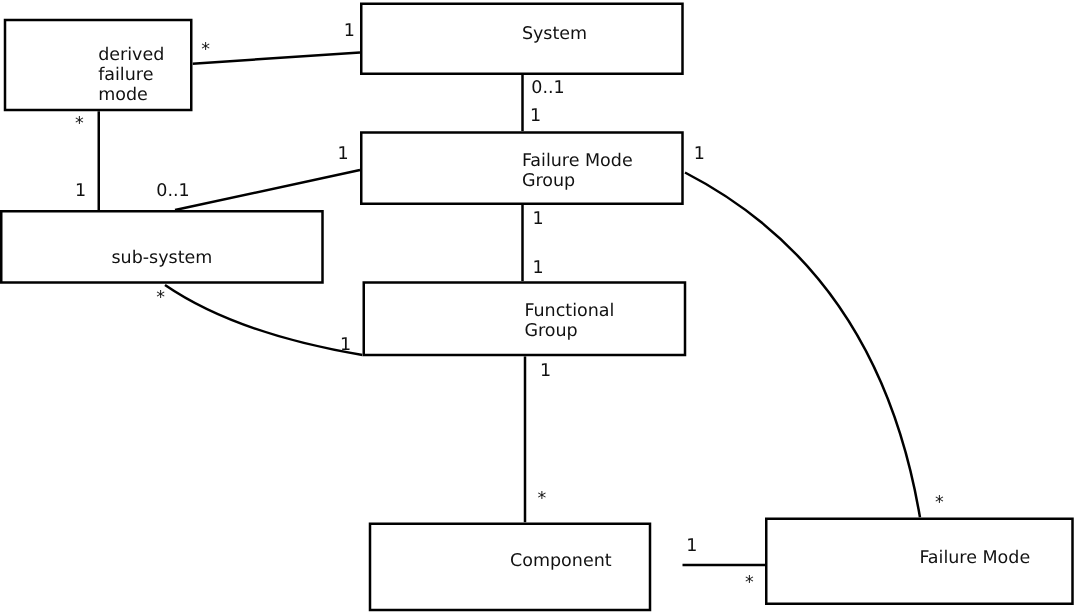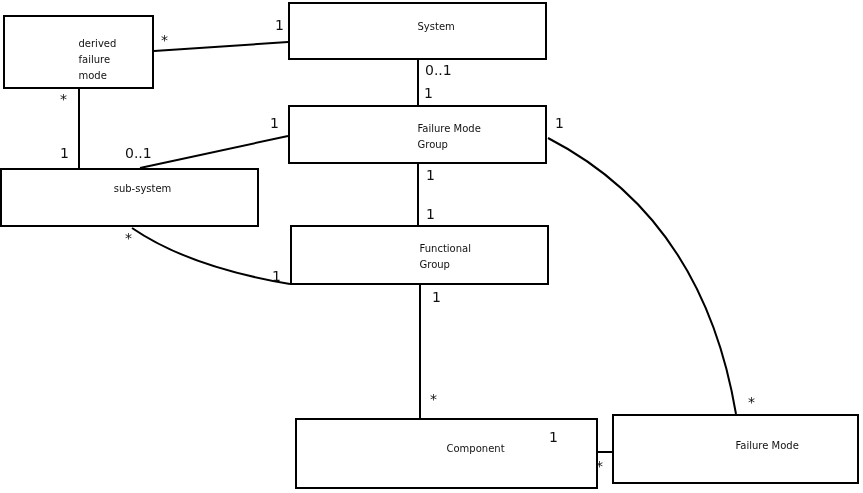--- a/index.html
+++ b/index.html
@@ -30,21 +30,21 @@
   }
   .box {
     position: absolute;
     box-sizing: border-box;
     border: 2px solid #000000;
     background: #ffffff;
   }
   .box-label {
     position: absolute;
     left: 50%;
-    font-size: 10px;
+    font-size: 14px;
     line-height: 16px;
     white-space: pre-line;
     color: #111111;
   }
   .box-label.centered {
     left: 0;
     width: 100%;
     text-align: center;
   }
   .mult {
@@ -80,29 +80,29 @@
   <div class="box" style="left:288px; top:2px; width:259px; height:58px;">
     <div class="box-label" style="top:15px;">System</div>
   </div>
 
   <div class="box" style="left:288px; top:105px; width:259px; height:59px;">
     <div class="box-label" style="top:14px;">Failure Mode
 Group</div>
   </div>
 
   <div class="box" style="left:0px; top:168px; width:259px; height:59px;">
-    <div class="box-label centered" style="top:11px;margin-left:13px;">sub-system</div>
+    <div class="box-label centered" style="top:28px;">sub-system</div>
   </div>
 
   <div class="box" style="left:290px; top:225px; width:259px; height:60px;padding-left:12px;">
     <div class="box-label" style="top:14px;">Functional
 Group</div>
   </div>
 
-  <div class="box" style="left:295px; top:418px; width:303px; height:71px;">
+  <div class="box" style="left:295px; top:418px; width:226px; height:71px;">
     <div class="box-label" style="top:21px;">Component</div>
   </div>
 
   <div class="box" style="left:612px; top:414px; width:247px; height:70px;">
     <div class="box-label" style="top:22px;">Failure Mode</div>
   </div>
 
   <div class="mult" style="left:161px; top:33px;">*</div>
   <div class="mult" style="left:275px; top:18px;">1</div>
 

